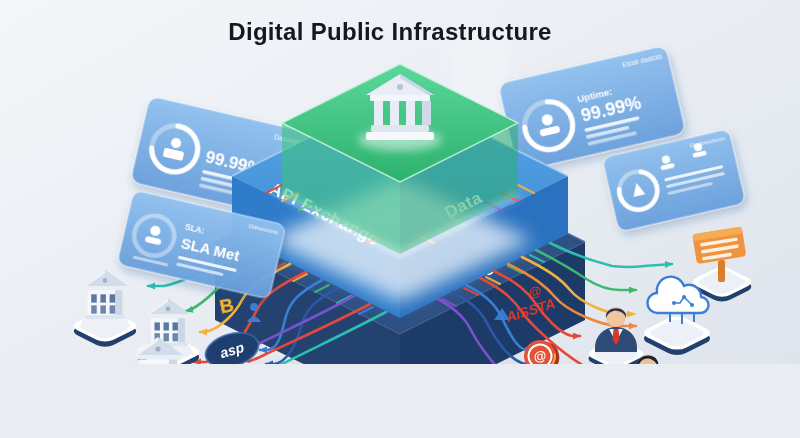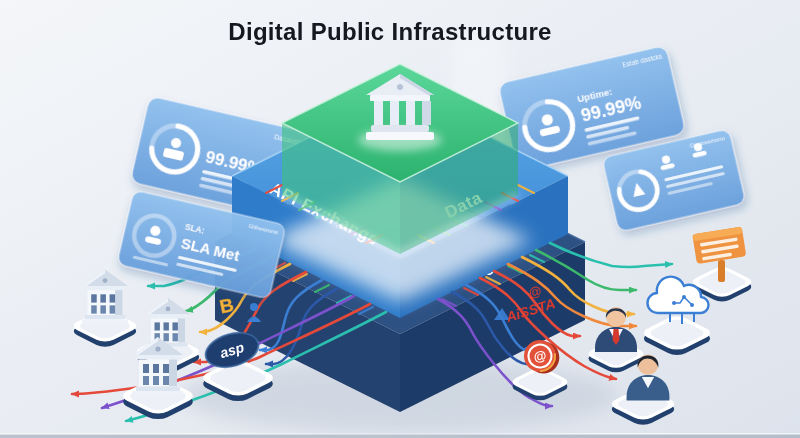--- a/index.html
+++ b/index.html
@@ -1,16 +1,16 @@
 <!DOCTYPE html>
 <html><head>
 <meta charset="utf-8">
 <style>
   html,body{margin:0;padding:0;background:#e9edf2;}
-  .stage{position:relative;width:800px;height:438px;overflow:hidden;font-family:"Liberation Sans",sans-serif;}
+  .stage{position:relative;width:800px;height:364px;overflow:hidden;font-family:"Liberation Sans",sans-serif;}
   svg{display:block;}
   text{font-family:"Liberation Sans",sans-serif;}
 </style>
 </head>
 <body>
 
 <div class="stage">
 <svg width="800" height="438" viewBox="0 0 800 438">
   <defs>
     <linearGradient id="bgG" x1="0" y1="0" x2="1" y2="1">

